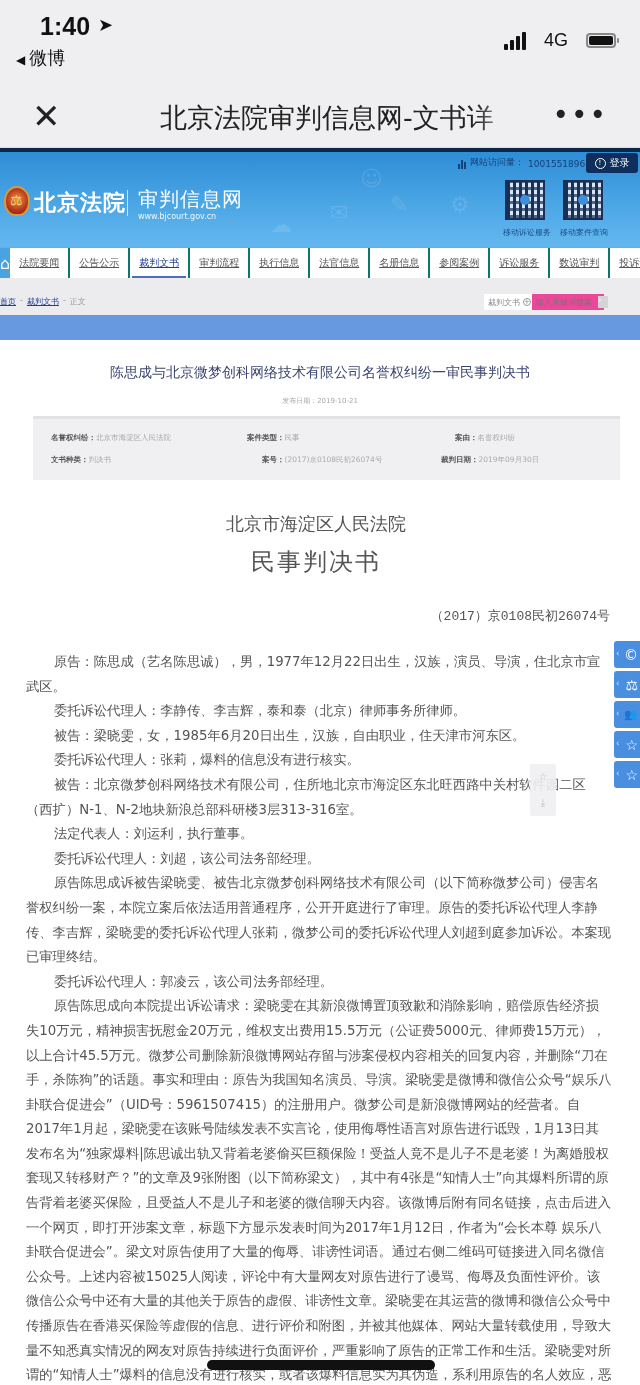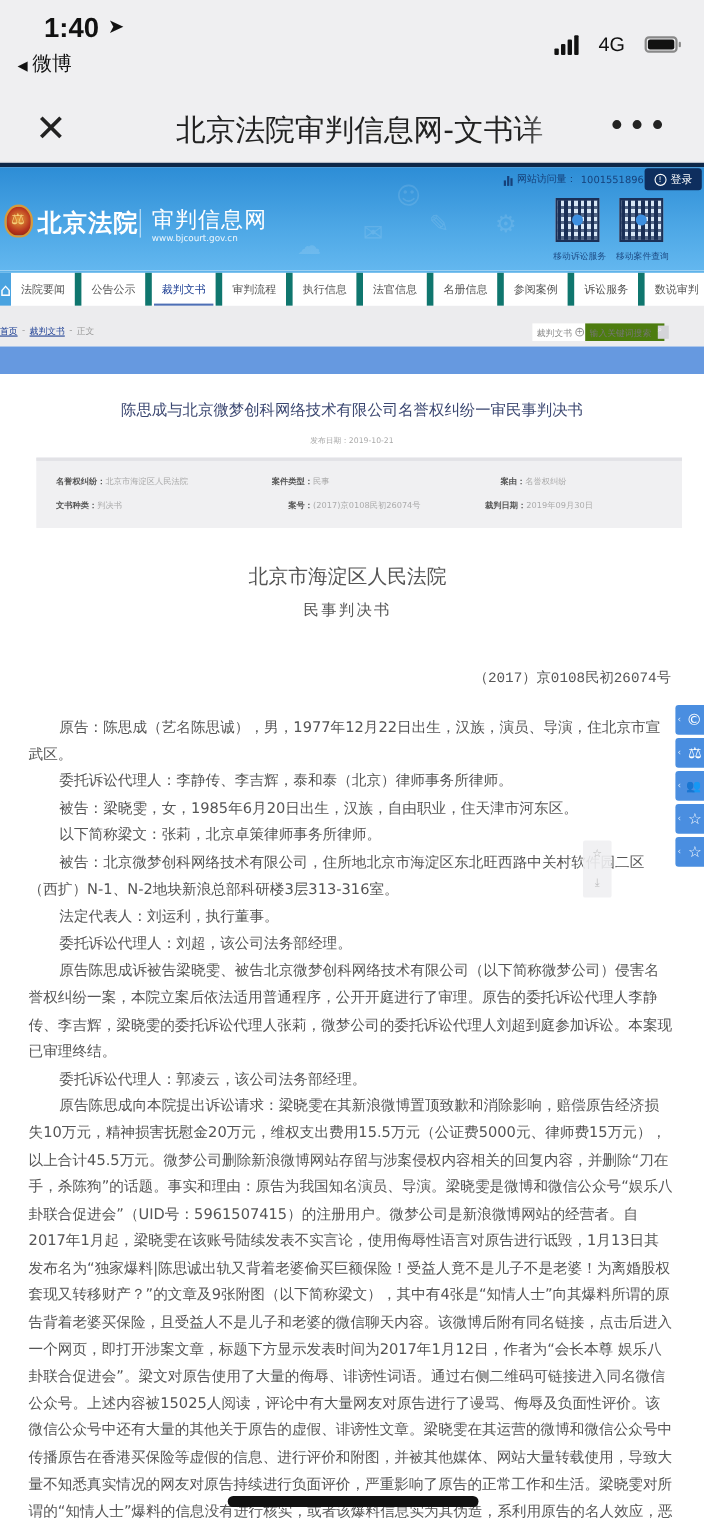--- a/index.html
+++ b/index.html
@@ -45,43 +45,43 @@
   .login-btn .ic { width: 11px; height: 11px; border: 1px solid #fff; border-radius: 50%; font-size: 7px; display: flex; align-items: center; justify-content: center; }
   .qr { position: absolute; top: 28px; width: 40px; height: 40px; background:
       repeating-linear-gradient(90deg, #1a2f56 0 3px, transparent 3px 6px),
       repeating-linear-gradient(0deg, rgba(26,47,86,.7) 0 3px, transparent 3px 7px), #d7e6f5; border: 2px solid #1a2f56; }
   .qr:after { content: ""; position: absolute; left: 13px; top: 13px; width: 10px; height: 10px; background: #3d8fe0; border-radius: 50%; }
   .qr-label { position: absolute; top: 75px; font-size: 8px; color: #1d4b85; white-space: nowrap; }
 
   
   .main-nav { position: absolute; left: 0; top: 246px; width: 640px; height: 32px; background: #fff; border-top: 2px solid #5fb3ea; display: flex; align-items: stretch; }
   .home-tab { width: 31px; background: #4aa3e0; display: flex; align-items: center; justify-content: center; color: #fff; font-size: 16px; }
-  .nav-item { flex: 0 0 auto; padding: 0 9px; font-size: 10px; color: #555; display: flex; align-items: center; position: relative; border-right: 6px solid #0f766e; }
+  .nav-item { flex: 0 0 auto; padding: 0 9px; font-size: 10px; color: #555; display: flex; align-items: center; text-decoration: underline; position: relative; border-right: 2px solid #0f766e; }
   .nav-item.active { color: #1d3f94; }
   .nav-item.active:after { content: ""; position: absolute; left: 2px; right: 2px; bottom: 0; height: 2px; background: #4e6fb5; }
 
   .crumb-bar { position: absolute; left: 0; top: 278px; width: 640px; height: 37px; background: #ececee; }
   .crumb { position: absolute; left: 0; top: 18px; font-size: 8px; color: #999; display: flex; gap: 4px; }
   .crumb a { color: #1d3f94; text-decoration: underline; }
   .search-scope { position: absolute; left: 484px; top: 16px; height: 16px; background: #fff; font-size: 8px; color: #888; display: flex; align-items: center; padding: 0 4px; gap: 3px; }
   .search-scope .plus { width: 8px; height: 8px; border: 1px solid #999; border-radius: 50%; font-size: 7px; line-height: 6px; text-align: center; }
-  .search-input { position: absolute; left: 532px; top: 16px; width: 72px; height: 16px; background: #4d7c0f; border: none; font-size: 8px; color: #fff; padding: 0 4px; font-family: "DejaVu Sans", sans-serif; }
+  .search-input { position: absolute; left: 532px; top: 16px; width: 72px; height: 16px; background: #ec4899; border: none; font-size: 8px; color: #fff; padding: 0 4px; font-family: "DejaVu Sans", sans-serif; }
   .search-btn { position: absolute; left: 598px; top: 18px; width: 10px; height: 12px; font-size: 7px; color: #fff; background: #d4d4d8; }
 
   .blue-band { position: absolute; left: 0; top: 315px; width: 640px; height: 25px; background: #6699e0; }
 
   
   .doc-title { position: absolute; left: 0; top: 364px; width: 640px; text-align: center; font-size: 14px; color: #3a4670; }
   .pub-date { position: absolute; left: 0; top: 396px; width: 640px; text-align: center; font-size: 7px; color: #aaa; }
   .meta-box { position: absolute; left: 33px; top: 416px; width: 587px; height: 64px; background: #f0f0f2; border-top: 3px solid #e2e2e6; }
   .meta-cell { position: absolute; font-size: 7.5px; color: #aaa; white-space: nowrap; }
   .meta-cell b { color: #555; font-weight: bold; }
 
   .court-heading { position: absolute; left: 0; top: 512px; width: 640px; text-align: center; font-size: 18px; color: #555; padding-right: 8px; }
-  .doc-kind { position: absolute; left: 0; top: 546px; width: 640px; text-align: center; font-size: 14px; color: #555; letter-spacing: 2px; padding-right: 8px; }
+  .doc-kind { position: absolute; left: 0; top: 546px; width: 640px; text-align: center; font-size: 24px; color: #555; letter-spacing: 2px; padding-right: 8px; }
   .case-no { position: absolute; right: 30px; top: 607px; font-size: 13px; color: #555; font-family: Liberation Mono, monospace; }
 
   
   .doc-body { position: absolute; left: 26px; top: 650px; width: 586px; font-size: 13.3px; line-height: 24.6px; color: #555; }
   .doc-body p { text-indent: 2.1em; }
 
   
   .side-tools { position: absolute; left: 614px; top: 641px; width: 26px; }
   .side-tool { width: 26px; height: 27px; margin-bottom: 3px; background: #4a8ee0; color: #fff; font-size: 14px; display: flex; align-items: center; justify-content: flex-end; padding-right: 2px; border-radius: 3px 0 0 3px; position: relative; }
   .side-tool .chev { position: absolute; left: 2px; top: 8px; font-size: 8px; color: #dbe9fa; }
@@ -195,21 +195,21 @@
 </div>
 
 <div class="court-heading">北京市海淀区人民法院</div>
 <div class="doc-kind">民事判决书</div>
 <div class="case-no">（2017）京0108民初26074号</div>
 
 <div class="doc-body">
   <p>原告：陈思成（艺名陈思诚），男，1977年12月22日出生，汉族，演员、导演，住北京市宣武区。</p>
   <p>委托诉讼代理人：李静传、李吉辉，泰和泰（北京）律师事务所律师。</p>
   <p>被告：梁晓雯，女，1985年6月20日出生，汉族，自由职业，住天津市河东区。</p>
-  <p>以下简称梁文：张莉，北京卓策律师事务所律师。</p>
+  <p>委托诉讼代理人：张莉，爆料的信息没有进行核实。</p>
   <p>被告：北京微梦创科网络技术有限公司，住所地北京市海淀区东北旺西路中关村软件园二区（西扩）N-1、N-2地块新浪总部科研楼3层313-316室。</p>
   <p>法定代表人：刘运利，执行董事。</p>
   <p>委托诉讼代理人：刘超，该公司法务部经理。</p>
   <p>原告陈思成诉被告梁晓雯、被告北京微梦创科网络技术有限公司（以下简称微梦公司）侵害名誉权纠纷一案，本院立案后依法适用普通程序，公开开庭进行了审理。原告的委托诉讼代理人李静传、李吉辉，梁晓雯的委托诉讼代理人张莉，微梦公司的委托诉讼代理人刘超到庭参加诉讼。本案现已审理终结。</p>
   <p>委托诉讼代理人：郭凌云，该公司法务部经理。</p>
   <p>原告陈思成向本院提出诉讼请求：梁晓雯在其新浪微博置顶致歉和消除影响，赔偿原告经济损失10万元，精神损害抚慰金20万元，维权支出费用15.5万元（公证费5000元、律师费15万元），以上合计45.5万元。微梦公司删除新浪微博网站存留与涉案侵权内容相关的回复内容，并删除“刀在手，杀陈狗”的话题。事实和理由：原告为我国知名演员、导演。梁晓雯是微博和微信公众号“娱乐八卦联合促进会”（UID号：5961507415）的注册用户。微梦公司是新浪微博网站的经营者。自2017年1月起，梁晓雯在该账号陆续发表不实言论，使用侮辱性语言对原告进行诋毁，1月13日其发布名为“独家爆料|陈思诚出轨又背着老婆偷买巨额保险！受益人竟不是儿子不是老婆！为离婚股权套现又转移财产？”的文章及9张附图（以下简称梁文），其中有4张是“知情人士”向其爆料所谓的原告背着老婆买保险，且受益人不是儿子和老婆的微信聊天内容。该微博后附有同名链接，点击后进入一个网页，即打开涉案文章，标题下方显示发表时间为2017年1月12日，作者为“会长本尊 娱乐八卦联合促进会”。梁文对原告使用了大量的侮辱、诽谤性词语。通过右侧二维码可链接进入同名微信公众号。上述内容被15025人阅读，评论中有大量网友对原告进行了谩骂、侮辱及负面性评价。该微信公众号中还有大量的其他关于原告的虚假、诽谤性文章。梁晓雯在其运营的微博和微信公众号中传播原告在香港买保险等虚假的信息、进行评价和附图，并被其他媒体、网站大量转载使用，导致大量不知悉真实情况的网友对原告持续进行负面评价，严重影响了原告的正常工作和生活。梁晓雯对所谓的“知情人士”爆料的信息没有进行核实，或者该爆料信息实为其伪造，系利用原告的名人效应，恶意发布关于原告的虚假信息，进行恶意持续传播，并发表对原告具有人格侮辱和</p>
 </div>
 
 <div class="float-widget">
   <span>☆</span>

